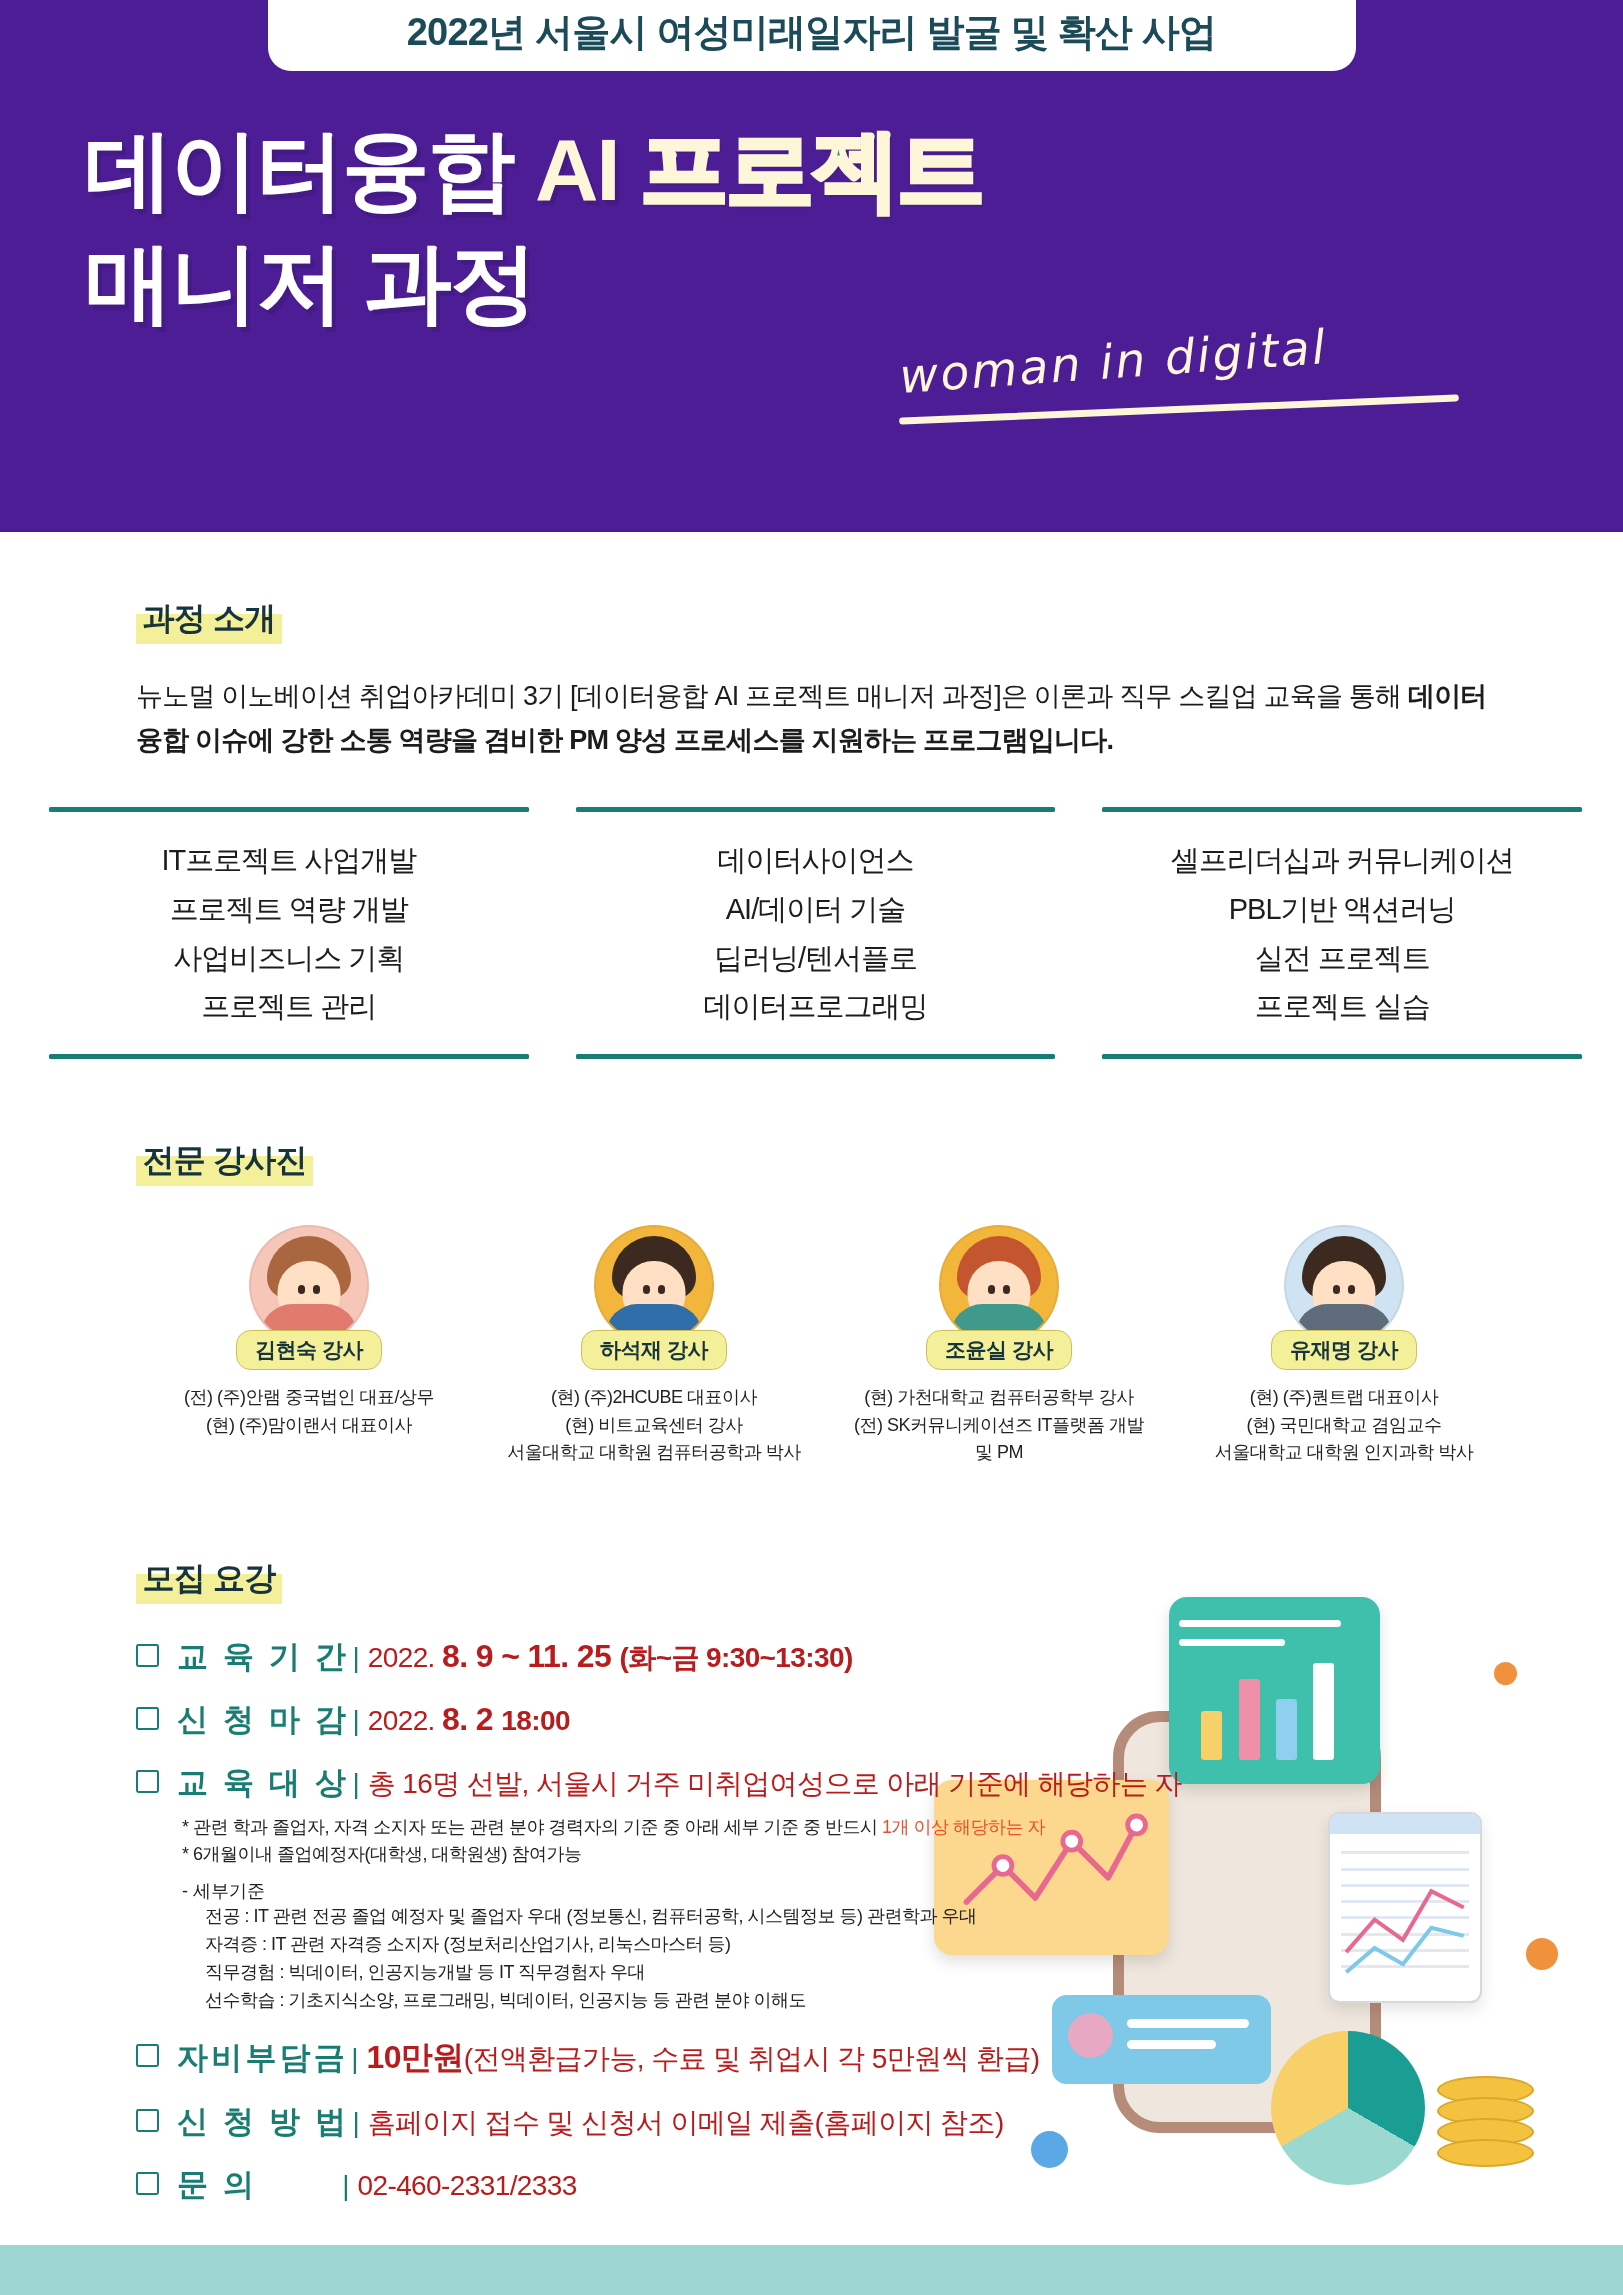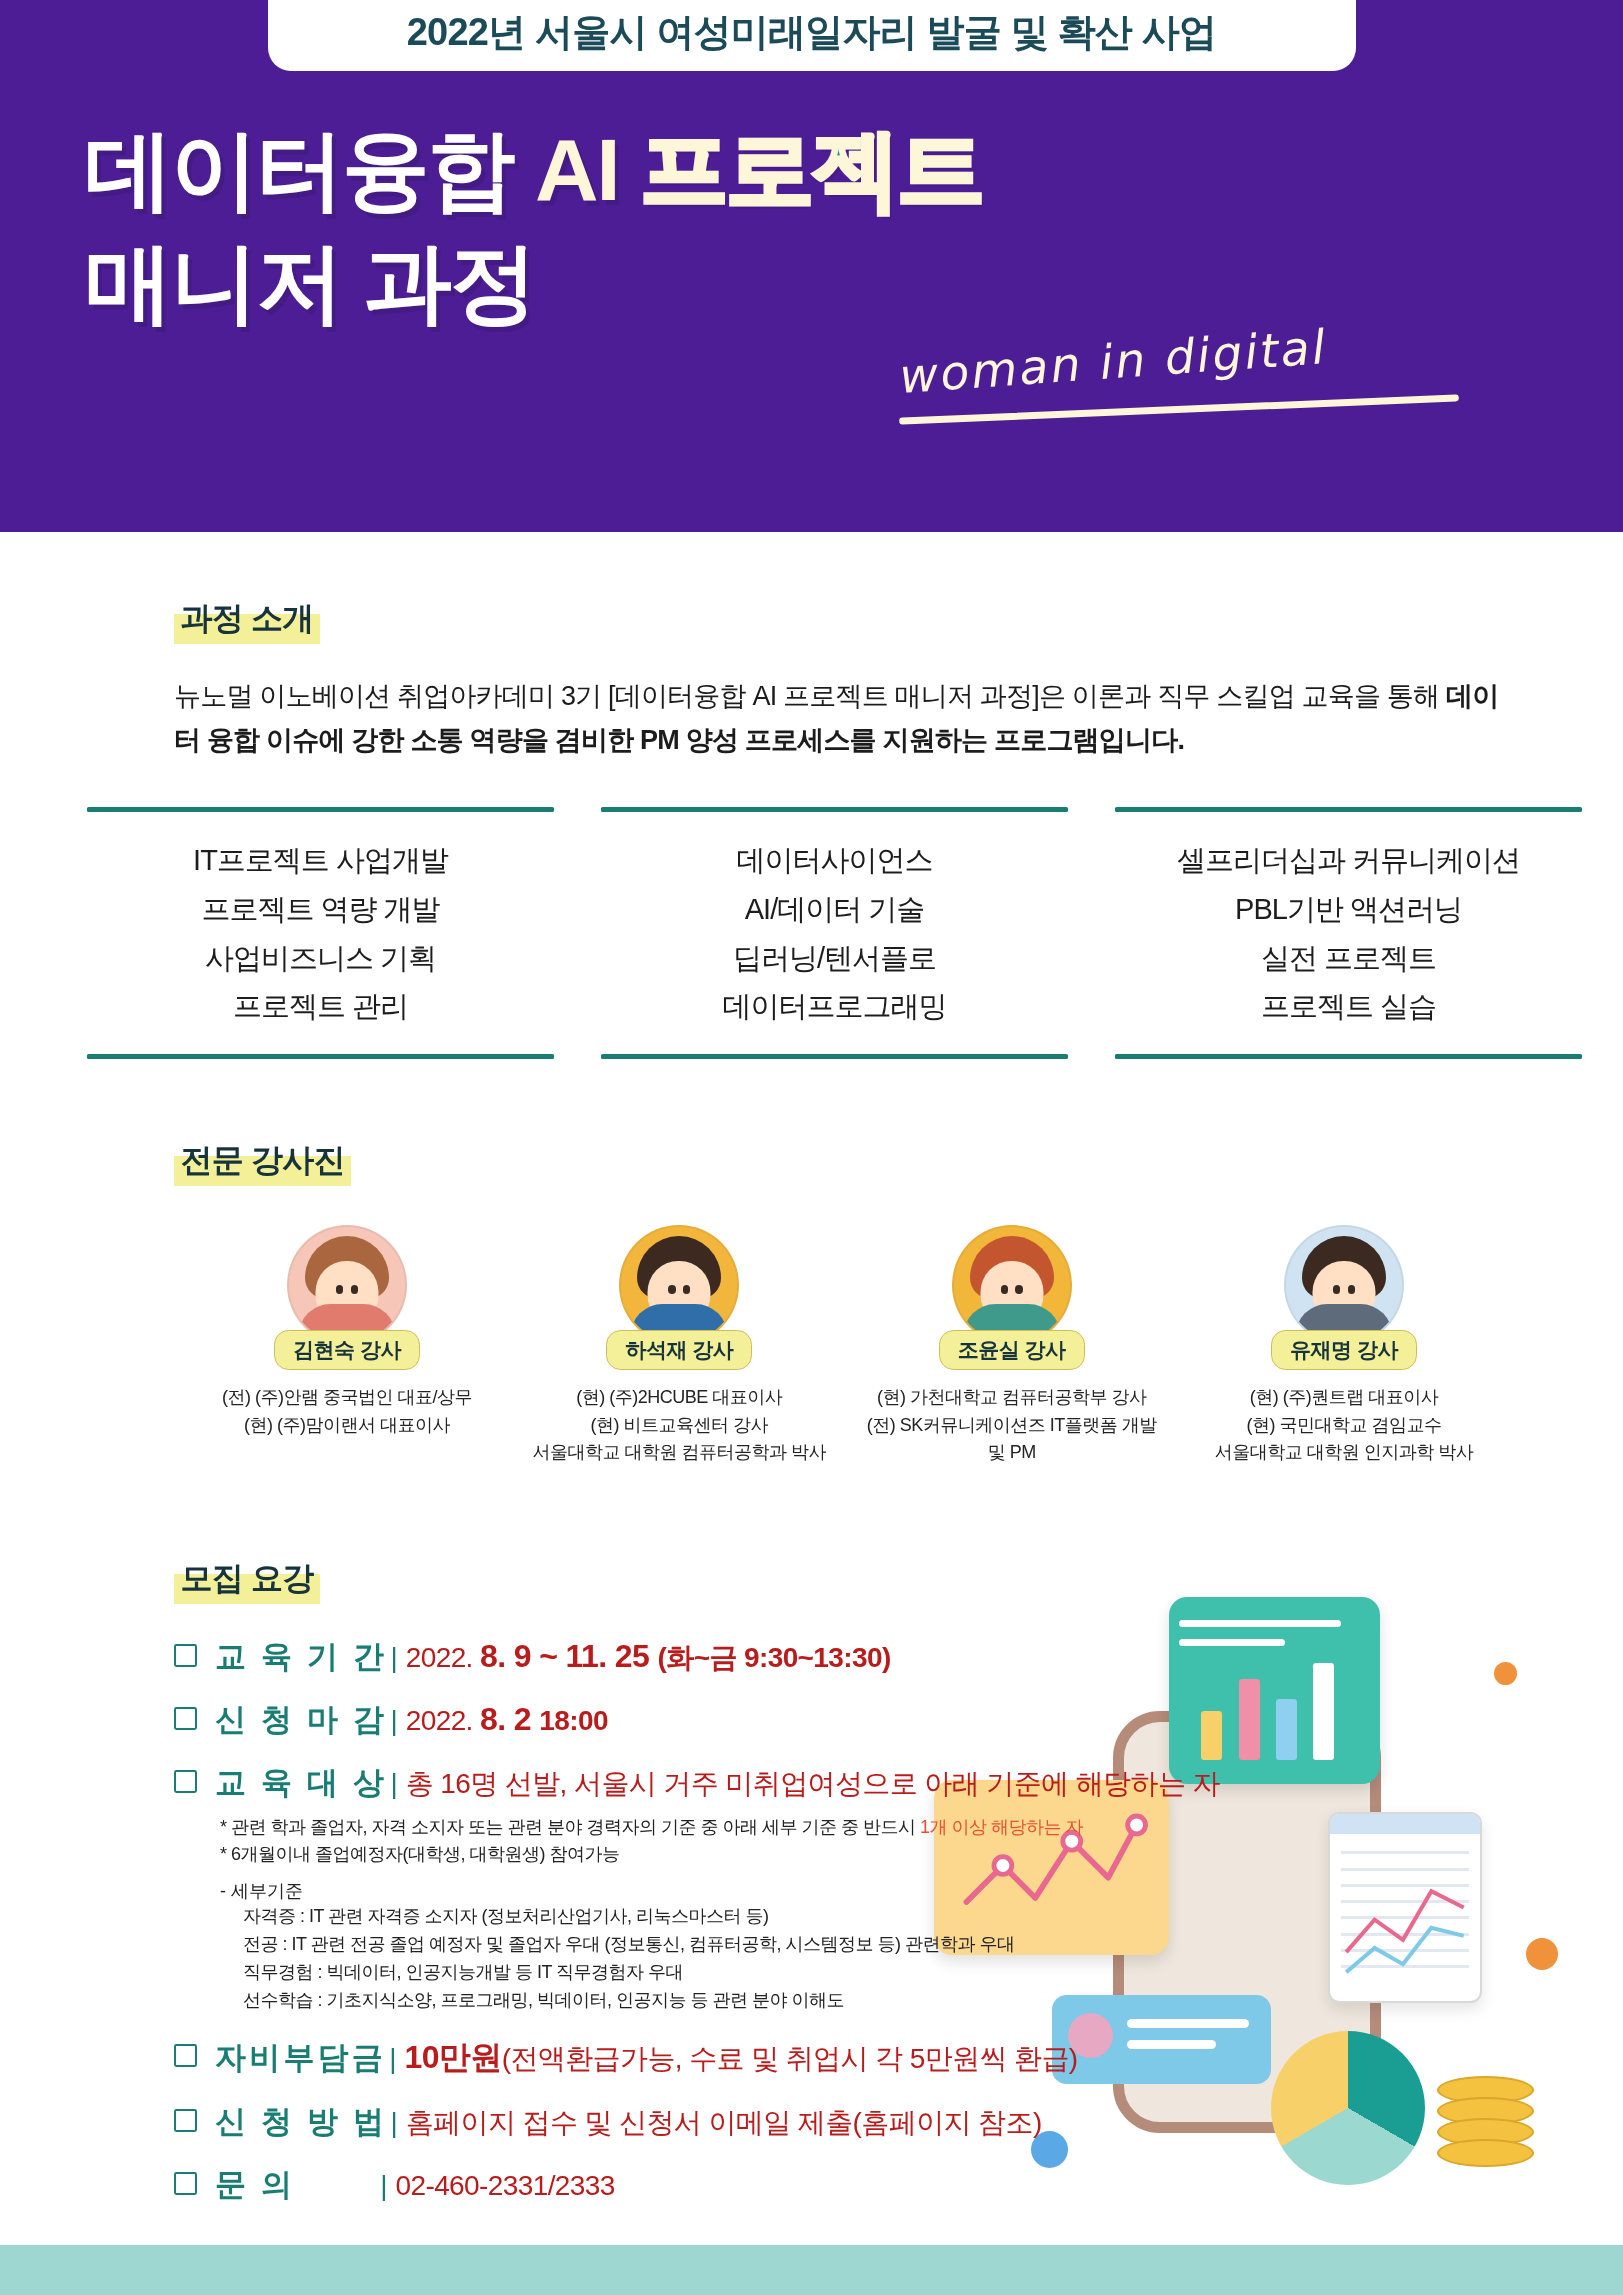--- a/index.html
+++ b/index.html
@@ -95,21 +95,21 @@
   .section-label {
     display: inline-block;
     font-size: 32px;
     font-weight: 800;
     color: #17343c;
     background: linear-gradient(to top, #f4f09a 0%, #f4f09a 62%, rgba(244,240,154,0) 62%);
     padding: 1.6px 6.5px 3.2px 6.5px;
     letter-spacing: -0.8px;
   }
 
-  .body-wrap { padding: 0 0 0 0; margin-left: 38px; }
+  .body-wrap { padding: 0 0 0 0; }
 
   
   .intro-block { margin-top: 63px; padding-left: 136px; padding-right: 106px; }
   .intro-para { margin-top: 31px; font-size: 27px; line-height: 1.62; color: #1c1c1c; letter-spacing: -0.8px; }
   .intro-para .strong { font-weight: 800; }
 
   .curricula {
     display: flex;
     gap: 47px;
     margin-top: 45px;
@@ -453,22 +453,22 @@
               <span class="r-bar">|</span>
               <span class="r-value">총 16명 선발, 서울시 거주 미취업여성으로 아래 기준에 해당하는 자</span>
             </div>
             <div class="r-notes">
               <div class="r-note">
                 <span>* 관련 학과 졸업자, 자격 소지자 또는 관련 분야 경력자의 기준 중 아래 세부 기준 중 반드시 </span><span class="hl">1개 이상 해당하는 자</span>
               </div>
               <div class="r-note">* 6개월이내 졸업예정자(대학생, 대학원생) 참여가능</div>
               <div class="r-sub-title">- 세부기준</div>
               <div class="r-sub">
+                <div class="r-sub-line">전공 : IT 관련 전공 졸업 예정자 및 졸업자 우대 (정보통신, 컴퓨터공학, 시스템정보 등) 관련학과 우대</div>
                 <div class="r-sub-line">자격증 : IT 관련 자격증 소지자 (정보처리산업기사, 리눅스마스터 등)</div>
-                <div class="r-sub-line">전공 : IT 관련 전공 졸업 예정자 및 졸업자 우대 (정보통신, 컴퓨터공학, 시스템정보 등) 관련학과 우대</div>
                 <div class="r-sub-line">직무경험 : 빅데이터, 인공지능개발 등 IT 직무경험자 우대</div>
                 <div class="r-sub-line">선수학습 : 기초지식소양, 프로그래밍, 빅데이터, 인공지능 등 관련 분야 이해도</div>
               </div>
             </div>
           </div>
         </div>
 
         <div class="r-row">
           <div class="checkbox"></div>
           <div class="r-main">

